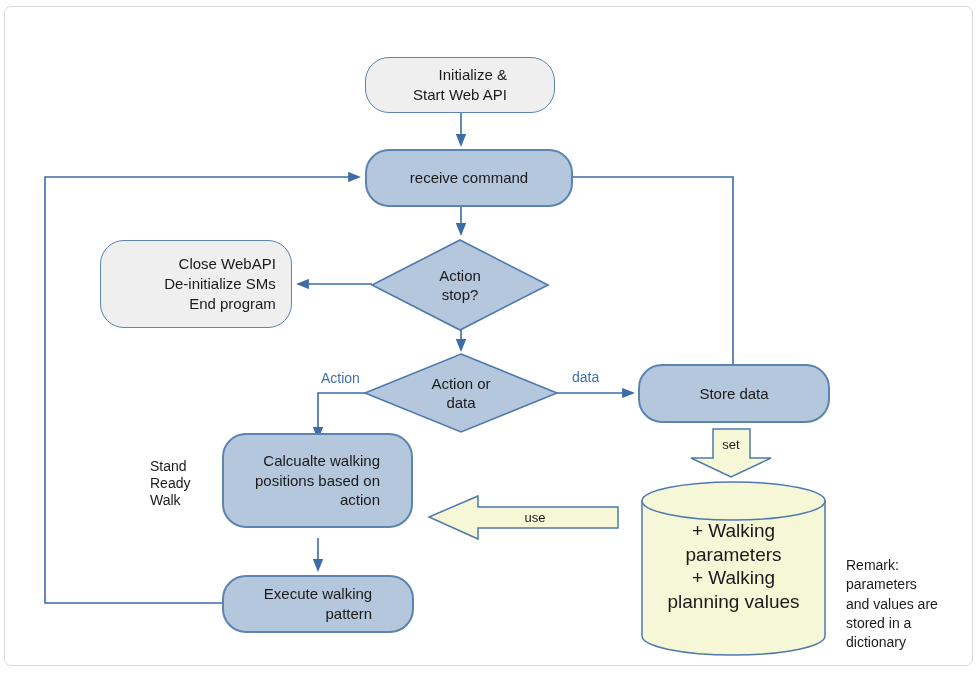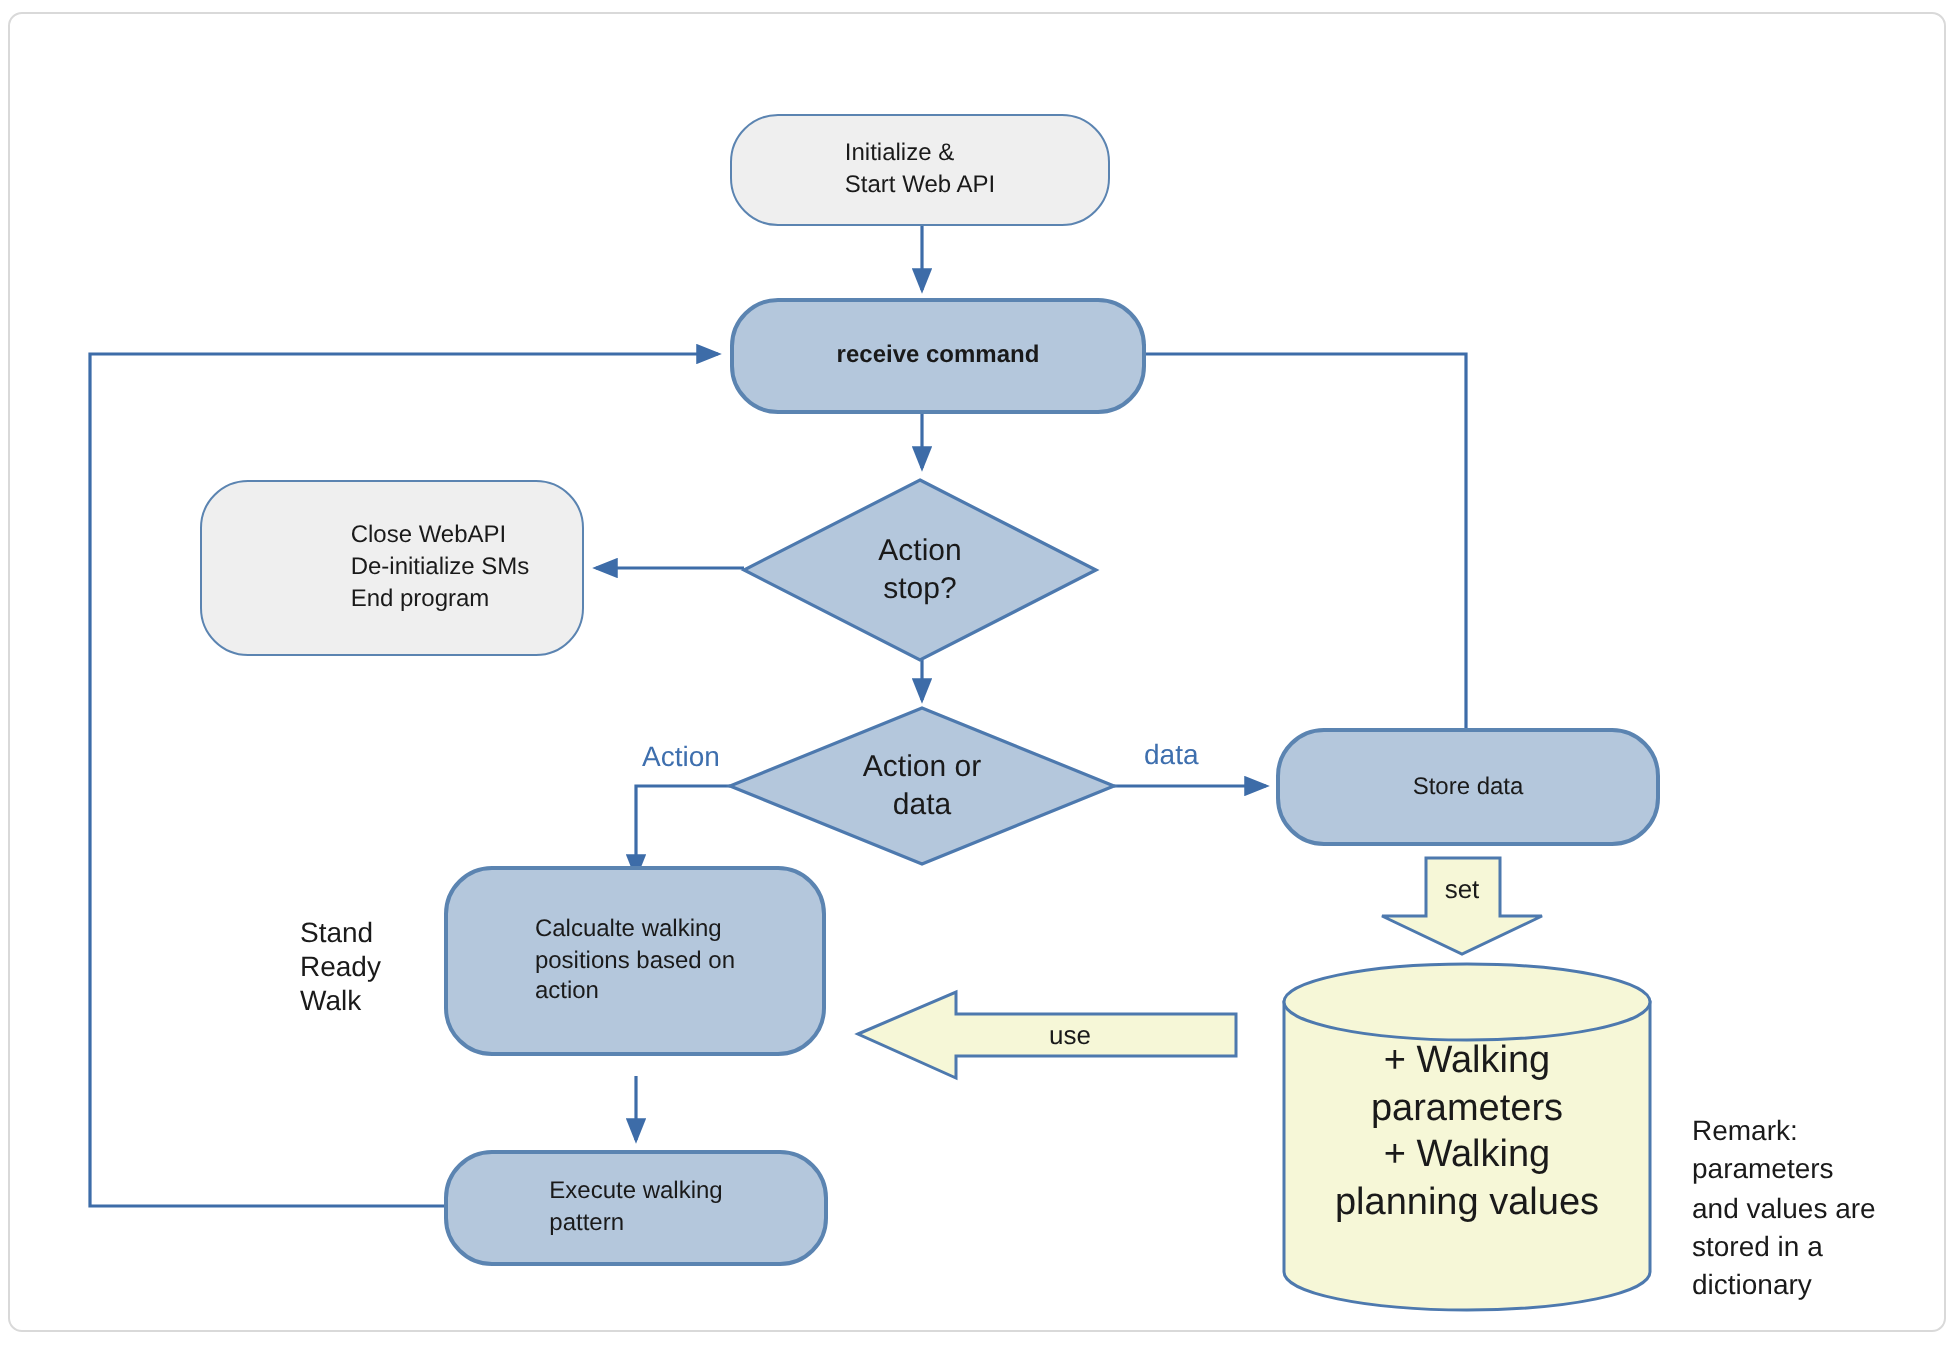--- a/index.html
+++ b/index.html
@@ -13,21 +13,21 @@
     border:1px solid #d9d9d9;border-radius:7px;pointer-events:none;
   }
   #diagram-svg{position:absolute;left:0;top:0;}
   .title{
     position:absolute;left:471px;top:10px;transform:translateX(-50%);
     font-size:23px;white-space:nowrap;text-decoration:underline;
     text-underline-offset:3px;
   }
   .node{
     position:absolute;display:flex;align-items:center;justify-content:center;
-    text-align:left;font-size:12px;line-height:1.32;white-space:pre-line;
+    text-align:right;font-size:15px;line-height:1.32;white-space:pre-line;
     box-sizing:border-box;
     border-radius:24px;
   }
   .node.blue{background:#b4c7dc;border:2px solid #5b84b1;}
   .node.gray{background:#efefef;border:1.5px solid #5b84b1;}
   .diamond-text{
     position:absolute;display:flex;align-items:center;justify-content:center;
     text-align:center;font-size:15px;line-height:1.3;white-space:pre-line;
   }
   .branch-label{position:absolute;font-size:14px;color:#3e6fae;}
@@ -72,21 +72,21 @@
     <path d="M429,517 L478,496 V507 H618 V528 H478 V539 Z" fill="#f6f7d7" stroke="#4d79ae" stroke-width="1.5"></path>
 
     <path d="M642,501 V636 A91.5,19 0 0,0 825,636 V501 Z" fill="#f6f7d7" stroke="#4d79ae" stroke-width="1.5"></path>
     <ellipse cx="733.5" cy="501" rx="91.5" ry="19" fill="#f6f7d7" stroke="#4d79ae" stroke-width="1.5"></ellipse>
   </svg>
 
 
   <div class="node gray" style="left:365px;top:57px;width:190px;height:56px;">Initialize &amp;
 Start Web API</div>
 
-  <div class="node blue" style="left:365px;top:149px;width:208px;height:58px;font-weight:bold;">receive command</div>
+  <div class="node blue" style="left:365px;top:149px;width:208px;height:58px;">receive command</div>
 
   <div class="node gray" style="left:100px;top:240px;width:192px;height:88px;padding-left:48px;">Close WebAPI
 De-initialize SMs
 End program</div>
 
   <div class="node blue" style="left:638px;top:364px;width:192px;height:59px;">Store data</div>
 
   <div class="node blue" style="left:222px;top:433px;width:191px;height:95px;">Calcualte walking
 positions based on
 action</div>

